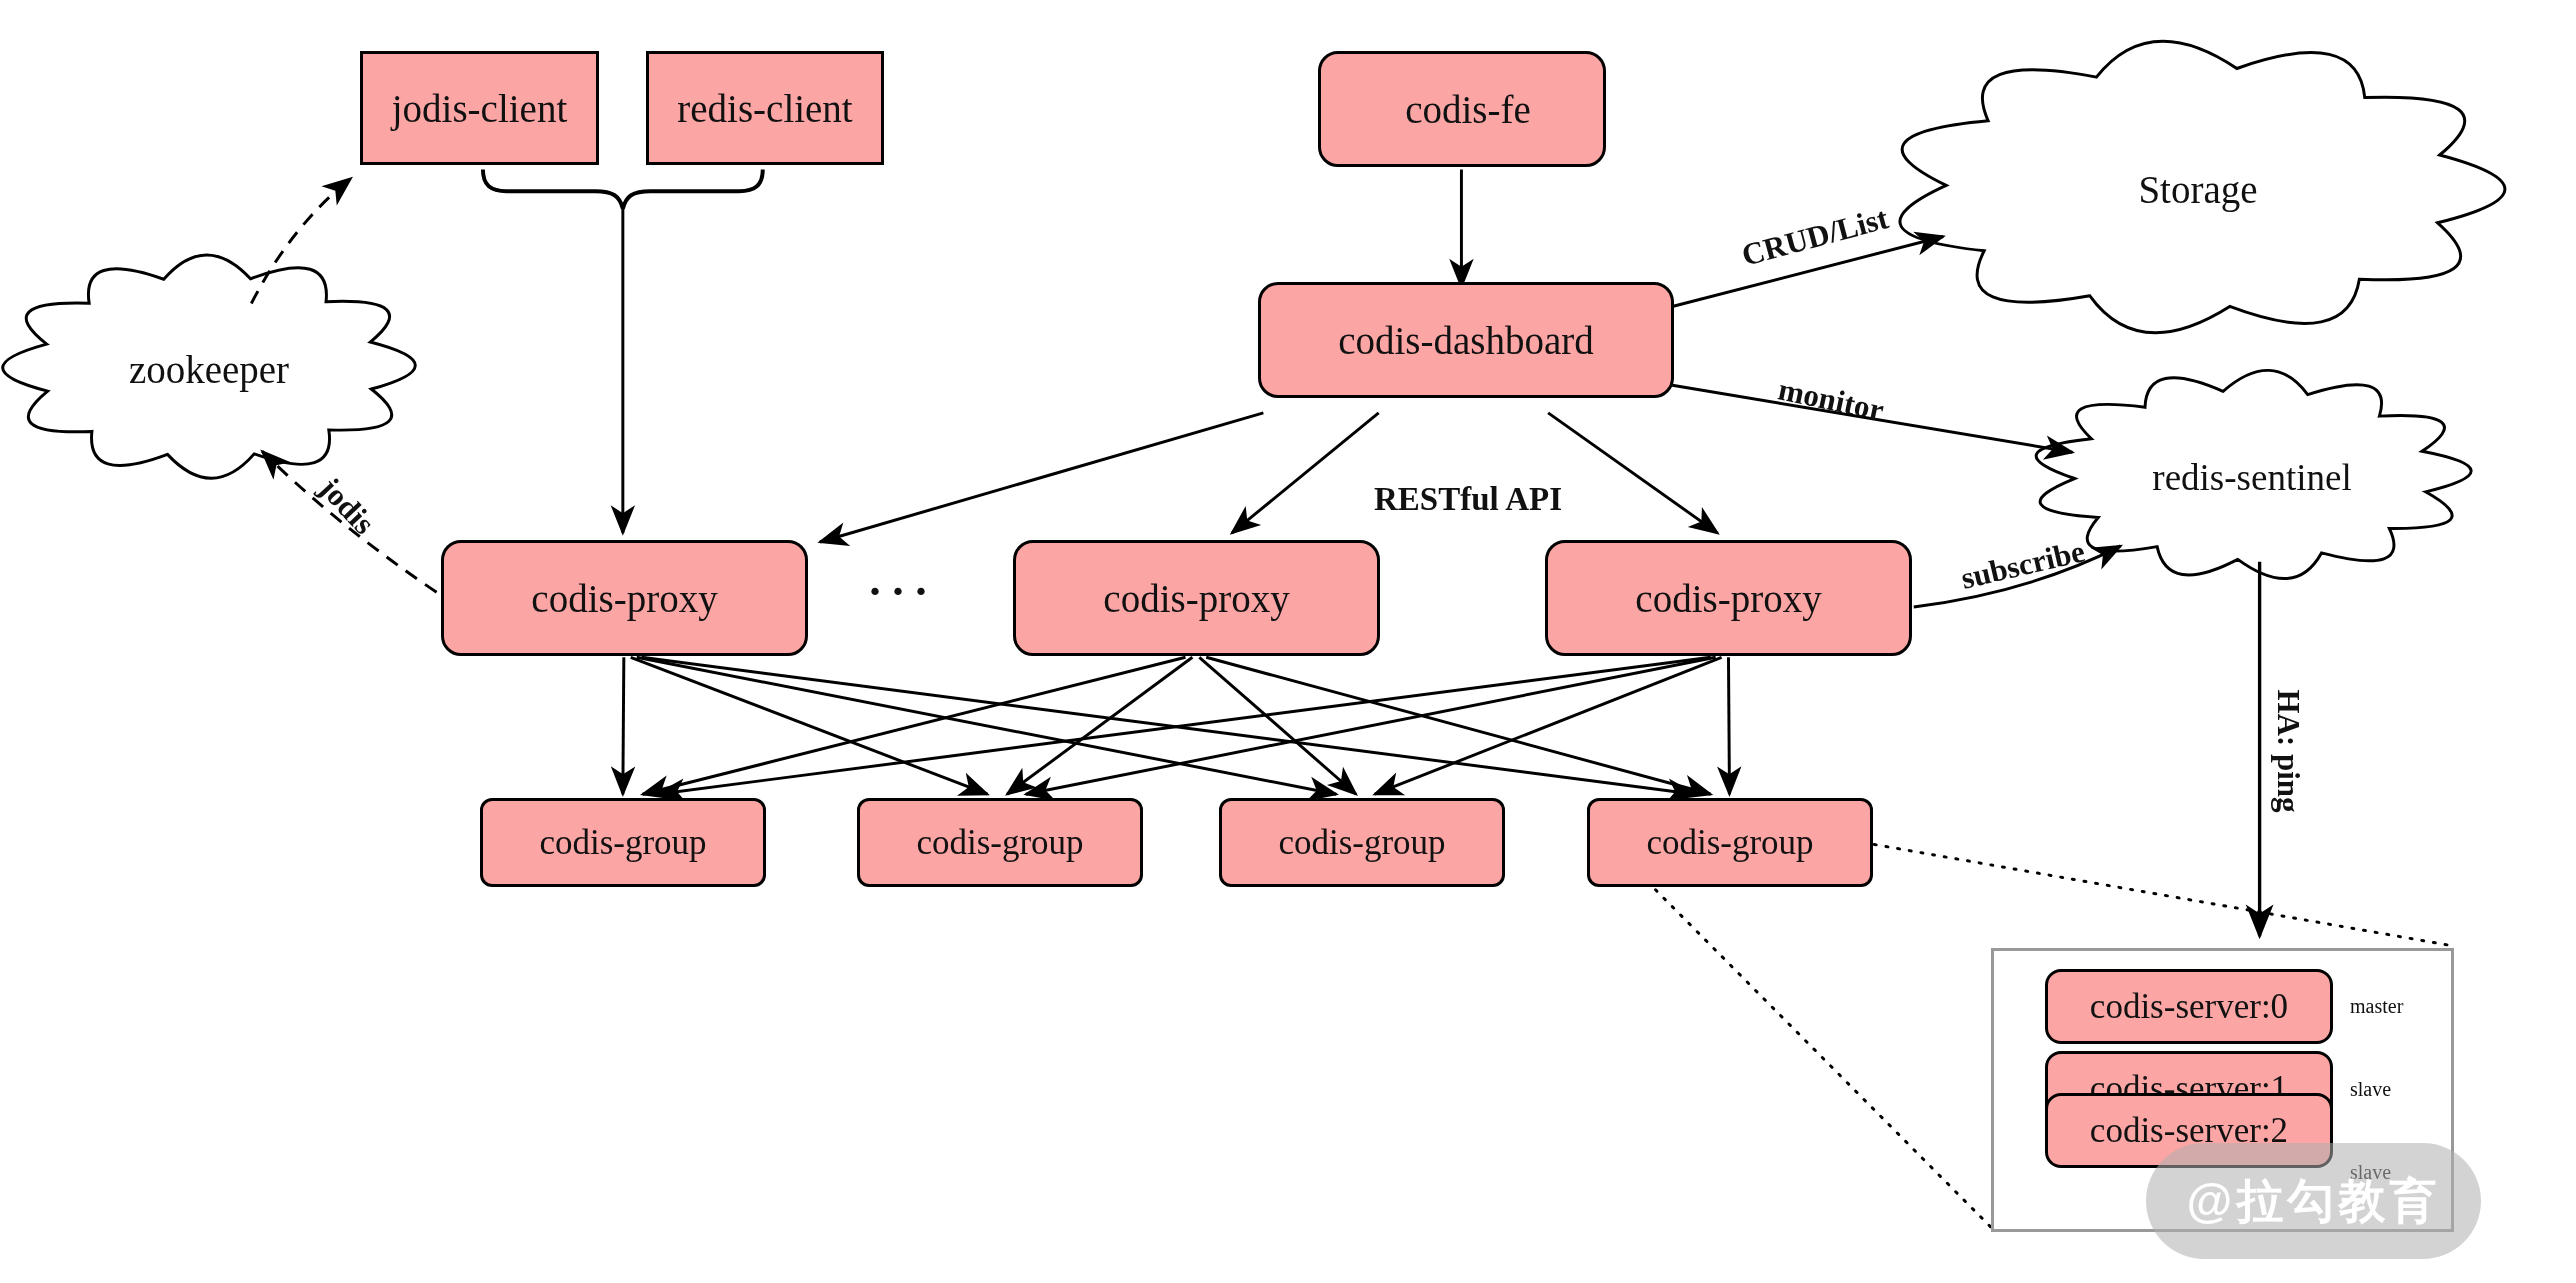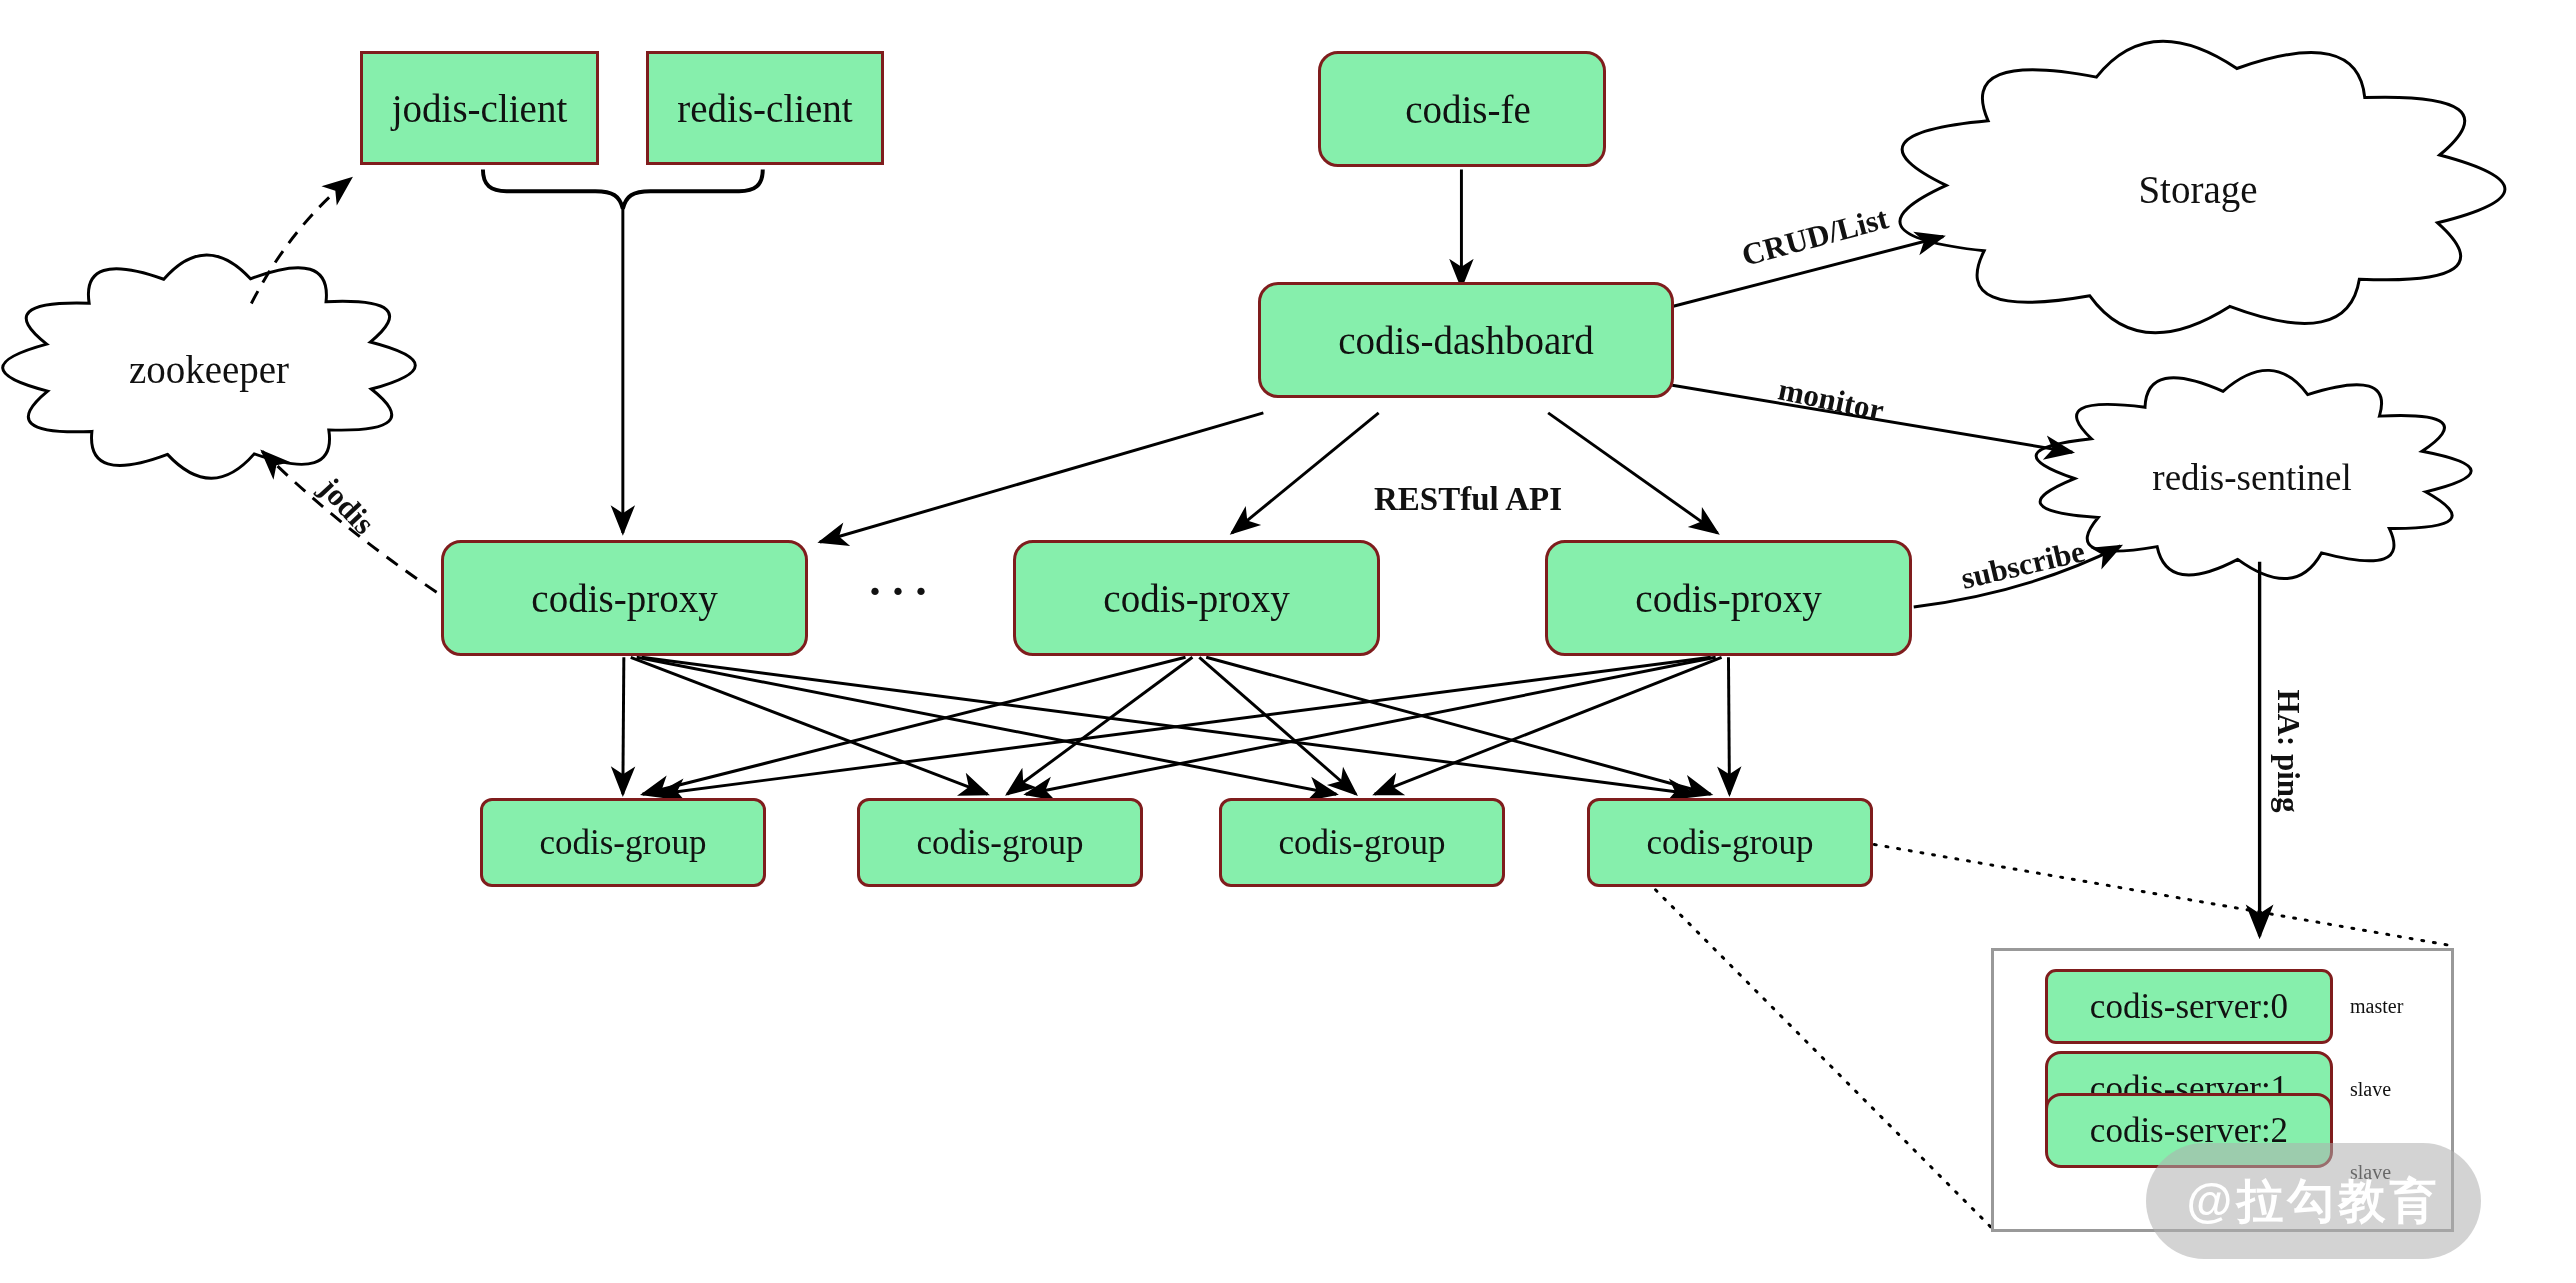--- a/index.html
+++ b/index.html
@@ -7,22 +7,22 @@
     position:relative;
     width:2576px;height:1283px;
     background:#ffffff;
     font-family:"Liberation Serif","DejaVu Serif",serif;
     overflow:hidden;
   }
   #edge-svg{position:absolute;left:0;top:0;width:2576px;height:1283px;}
   .node{
     position:absolute;
     display:flex;align-items:center;justify-content:center;
-    background:#86efac;
-    border:3px solid #7f1d1d;
+    background:#fca5a5;
+    border:3px solid #000000;
     box-sizing:border-box;
     font-size:39px;color:#111;
     white-space:nowrap;
   }
   .rounded{border-radius:20px;}
   .group-node{font-size:35px;border-radius:12px;}
   .server-node{font-size:35px;border-radius:16px;border-width:3px;}
   .cloud-label{
     position:absolute;transform:translate(-50%,-50%);
     font-size:39px;color:#111;background:transparent;border:none;
@@ -136,21 +136,21 @@
 
   <div class="edge-label" style="left:1815px;top:237px;transform:translate(-50%,-50%) rotate(-15deg);">CRUD/List</div>
   <div class="edge-label" style="left:1831px;top:400px;transform:translate(-50%,-50%) rotate(12deg);">monitor</div>
   <div class="edge-label" style="left:2023px;top:565px;transform:translate(-50%,-50%) rotate(-13deg);">subscribe</div>
   <div class="edge-label" style="left:1468px;top:499px;font-size:33px;">RESTful API</div>
   <div class="edge-label" style="left:347px;top:506px;transform:translate(-50%,-50%) rotate(47deg);">jodis</div>
   <div class="edge-label" style="left:2288px;top:751px;transform:translate(-50%,-50%) rotate(90deg);">HA: ping</div>
 
   <div id="server-box"></div>
 
-  <div class="node server-node" style="left:2045px;top:969px;width:288px;height:75px;border-radius:11px;">codis-server:0</div>
+  <div class="node server-node" style="left:2045px;top:969px;width:288px;height:75px;">codis-server:0</div>
   <div class="role-label" style="left:2350px;top:1006px;">master</div>
 
   <div class="node server-node" style="left:2045px;top:1051px;width:288px;height:75px;">codis-server:1</div>
   <div class="role-label" style="left:2350px;top:1089px;">slave</div>
 
   <div class="node server-node" style="left:2045px;top:1093px;width:288px;height:75px;">codis-server:2</div>
   <div class="role-label" style="left:2350px;top:1172px;">slave</div>
 
   <div id="watermark">@拉勾教育</div>
 

